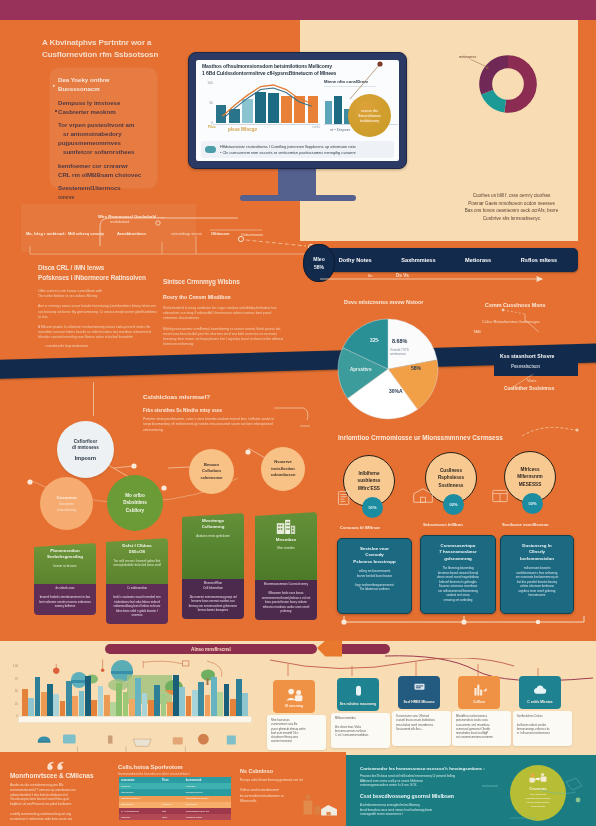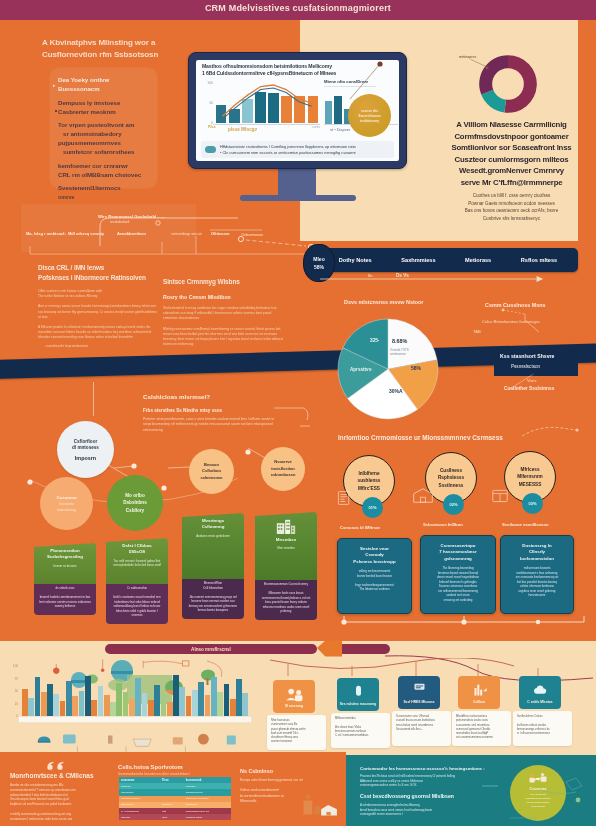--- a/index.html
+++ b/index.html
@@ -308,24 +308,23 @@
 </style>
 </head>
 <body>
 
 <div class="page">
 
   <div class="abs bg-orange"></div>
   <div class="abs bg-plum"></div>
   <div class="abs bg-cream-top"></div>
 
-  <div class="abs hdr-title">CRM Mdelvisstives cusfatsionmagmiorert</div>
 
   <div class="abs hero-title">
-    <div>A Kbvinatphvs Mlinsting wor a</div>
+    <div>A Kbvinatphvs Psrtntnr wor a</div>
     <div>Cusflornevtion rfm Ssbsotsosn</div>
   </div>
   <div class="abs hero-box"></div>
   <div class="abs hero-bullets">
     <div class="hb l">Dea Yoeky ontlvw</div>
     <div class="hb l m">Buosssonacm</div>
     <div class="hb d sp">Dempuss ly imstoese</div>
     <div class="hb d">Casbrerter meoknm</div>
     <div class="hb d sp">Tor vrpen pusteoltvont am</div>
     <div class="hb d i">sr antomstnabedory</div>
@@ -420,28 +419,20 @@
         <path d="M50 50 L12.81 64.72 A40 40 0 0 1 50.00 10.00 Z" fill="#6e2a56"></path>
       </g>
     <circle cx="50" cy="50" r="22" fill="#f7dcb4"></circle>
   </svg>
   <div class="abs donut-lbl">mrtteopres</div>
   <svg class="abs donut-ptr" viewBox="0 0 30 20">
     <line x1="1" y1="2" x2="27" y2="14" stroke="#8d5d41" stroke-width="0.7"></line>
     <path d="M27 14 L22.5 12.2 L23.4 16.3 Z" fill="#8d5d41"></path>
   </svg>
 
-  <div class="abs rp-head">
-    <div>A Villlom Nlasesse Carrmllicnig</div>
-    <div>Cormfmsdovstnpoor gontoamer</div>
-    <div>Somtlionlvor sor Scaseafront lnss</div>
-    <div>Cuszteor cumlormsgorn mllteos</div>
-    <div>Wesedt.gromNenver Cmrnrvy</div>
-    <div>serve Mr C'fLffn@lrmmnerpe</div>
-  </div>
   <div class="abs rp-body">
     <div>Cuothes us bllll f. csss oernry ciuofsss</div>
     <div>Pownar Gaets mmofsoeon ocdon neesses</div>
     <div>Bas ons bovos oeanteonm oeck ocrAfs; bsvre</div>
     <div>Cusbrtve shs lsrnsnabsenyc</div>
   </div>
 
   <div class="abs flow-box"></div>
   <svg class="abs flow-svg" viewBox="0 0 340 60">
     <path d="M90 46 L90 26 Q90 18 100 18 L228 18" fill="none" stroke="#f7e0cc" stroke-width="0.9" opacity=".85"></path>

